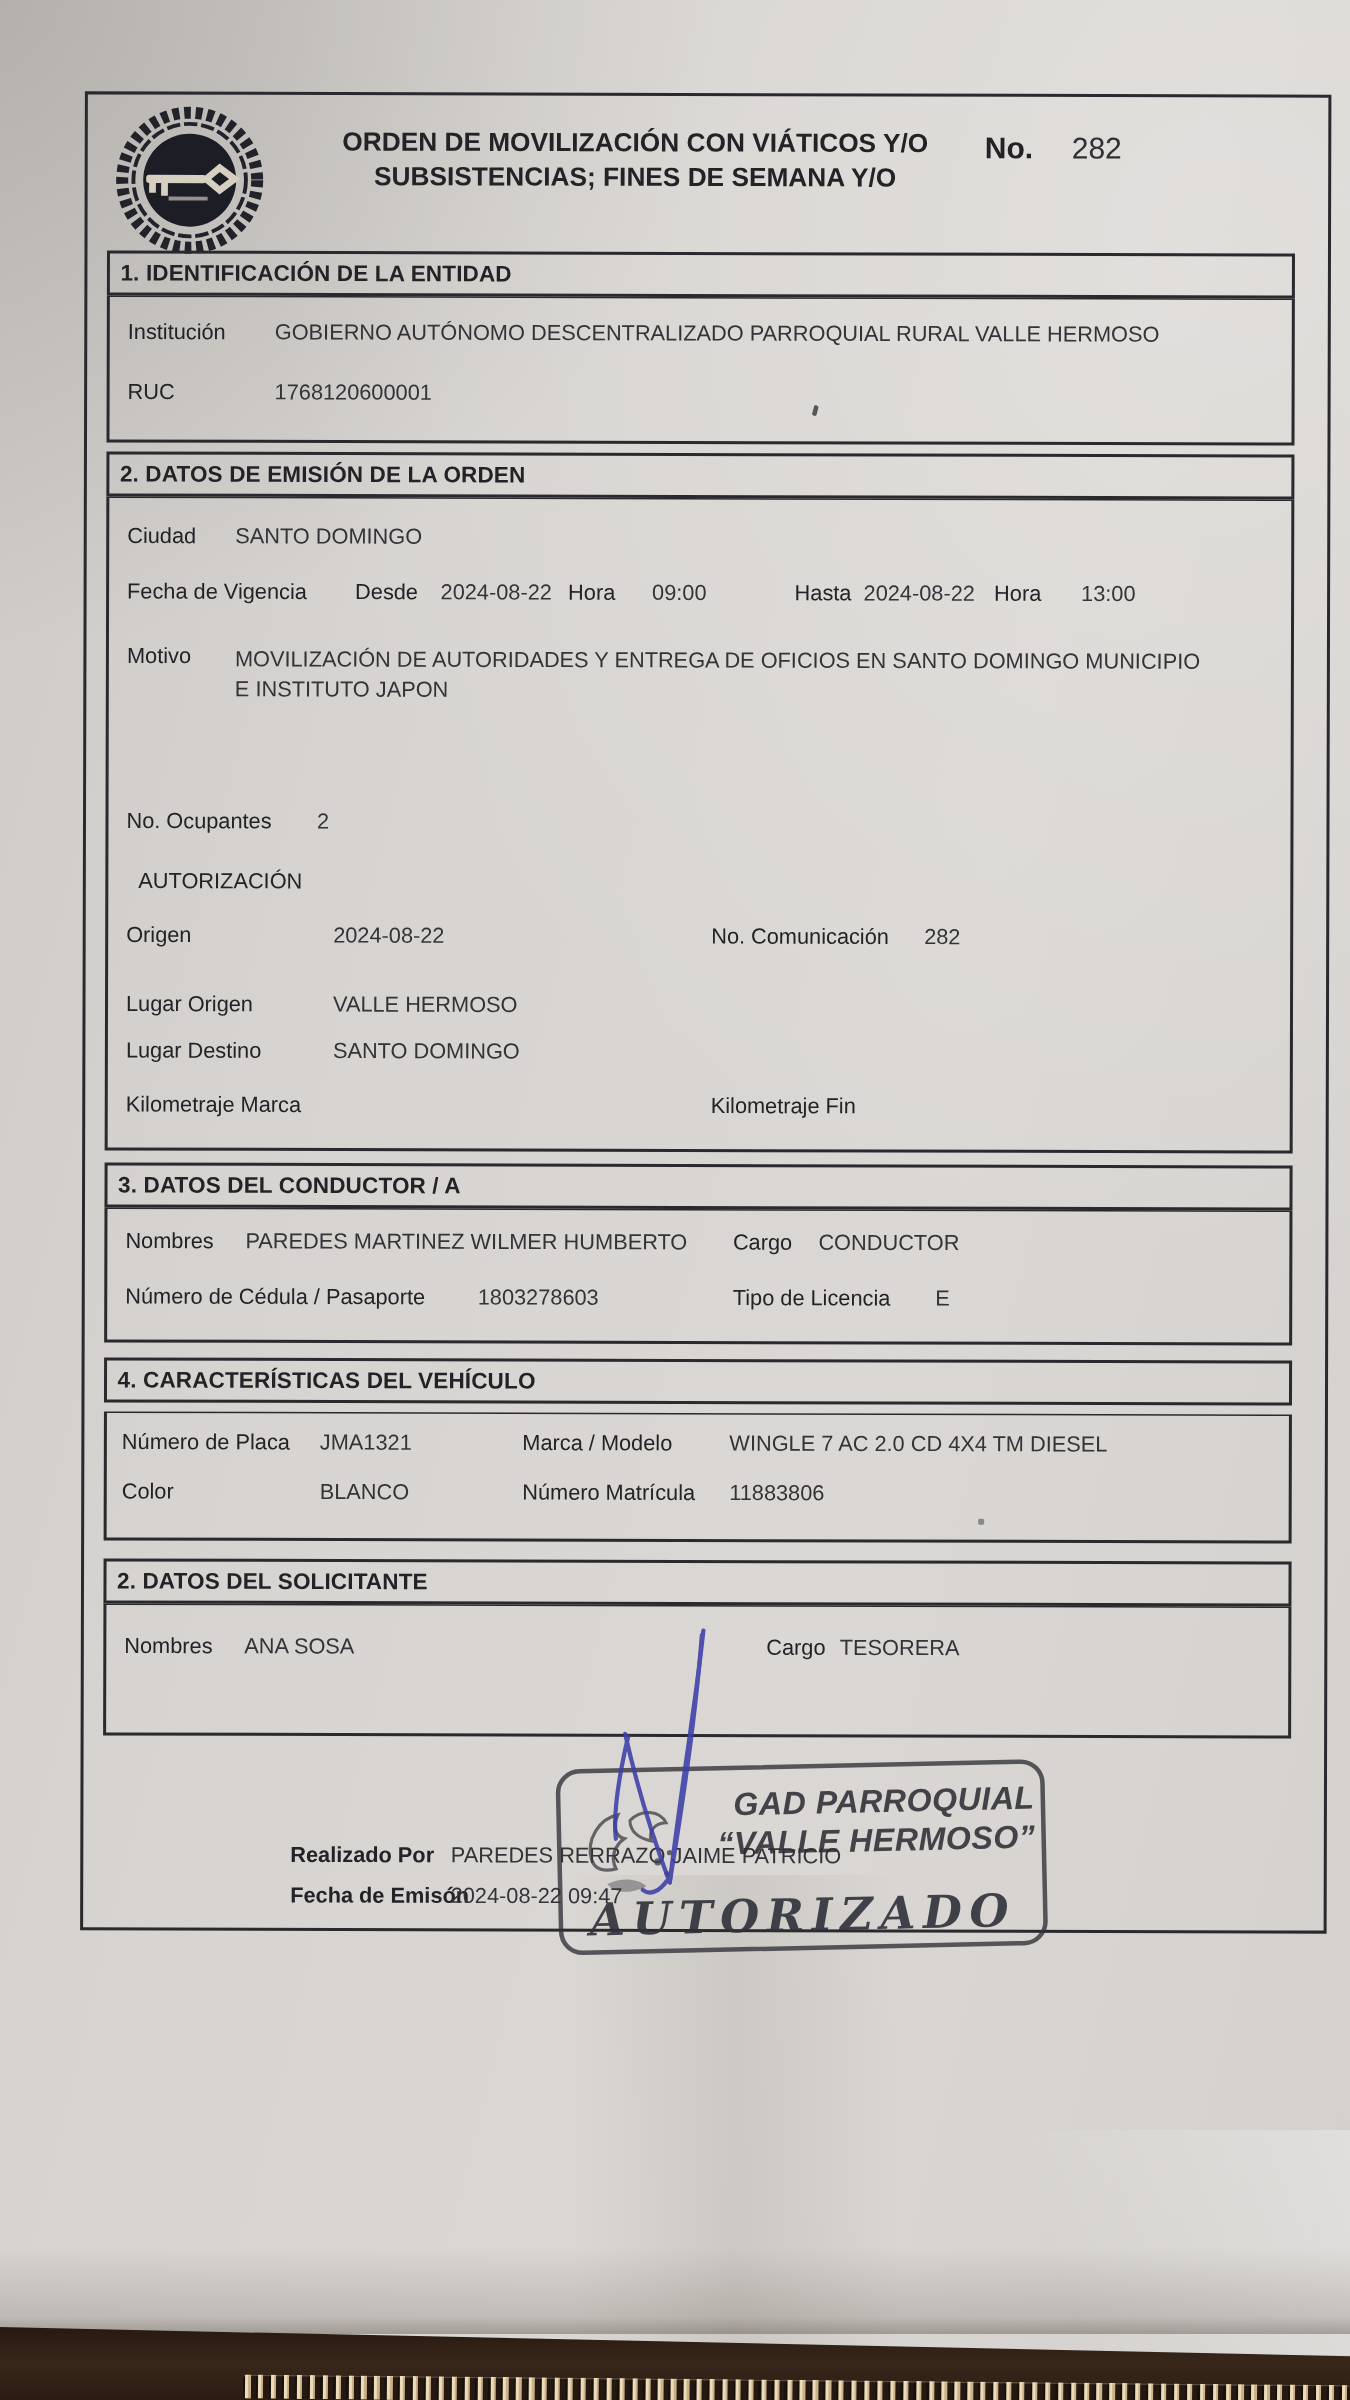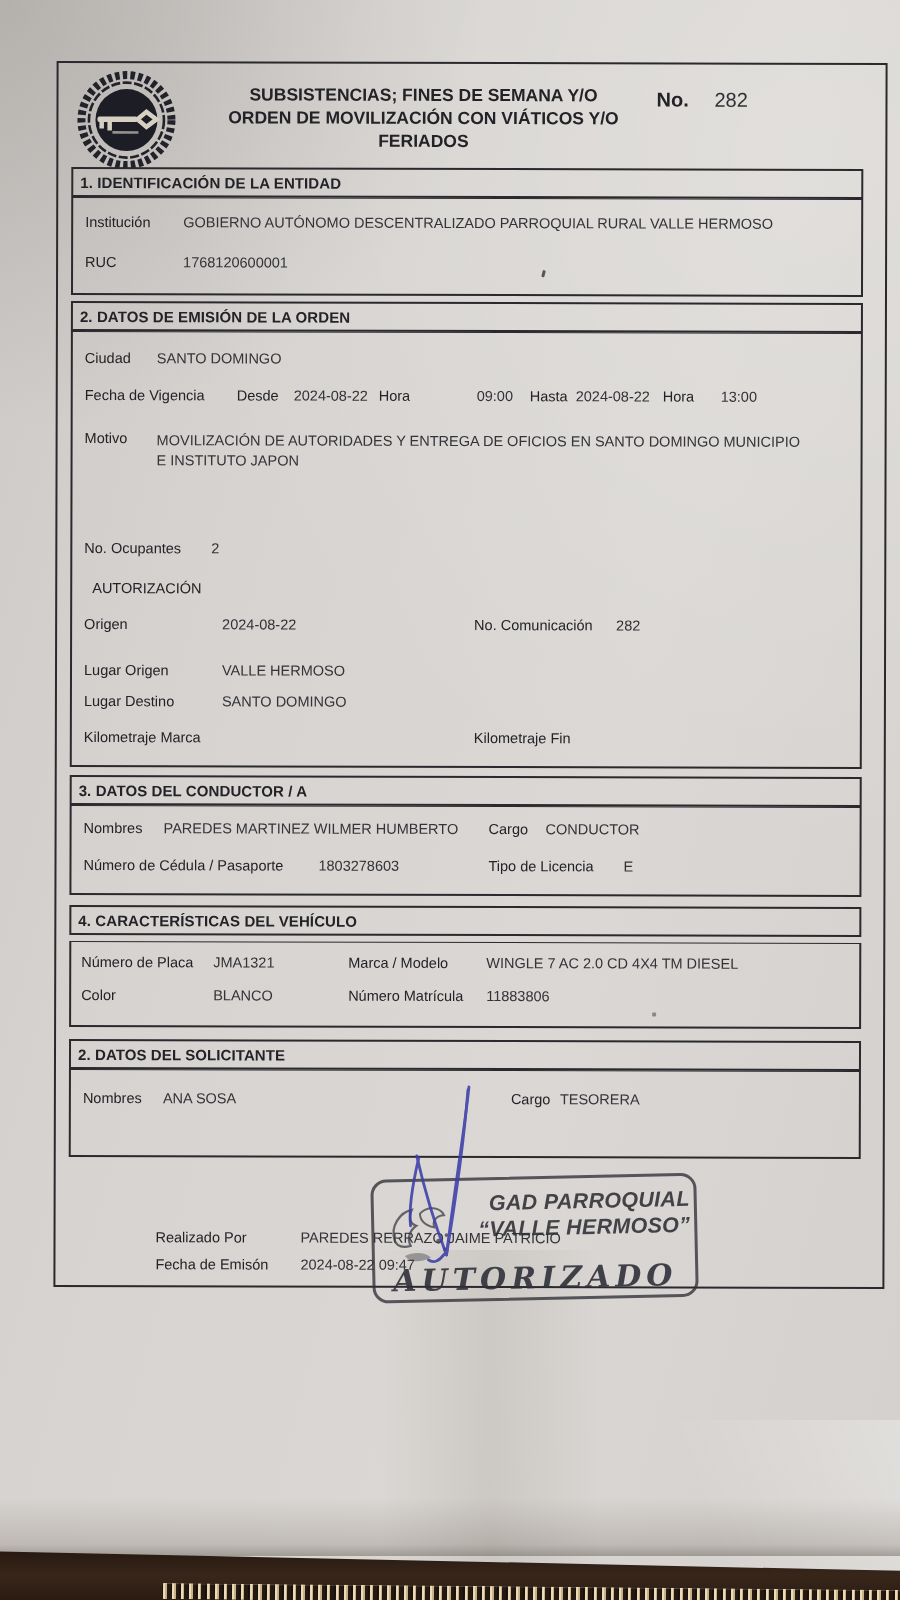--- a/index.html
+++ b/index.html
@@ -68,21 +68,21 @@
   .val.wrap { white-space:normal; line-height:1.38; }
   
   .hdr-title {
     position:absolute; left:150px; top:20px; width:430px;
     text-align:center; font-weight:bold; font-size:17.5px; line-height:1.3; color:#232327;
   }
   .hdr-no-label { position:absolute; left:598px; top:24px; font-weight:bold; font-size:20px; color:#232327; }
   .hdr-no-value { position:absolute; left:656px; top:24px; font-size:20px; color:#2f2f34; }
   .logo { position:absolute; left:12px; top:6px; width:112px; height:104px; }
   
-  .footer-lbl { position:absolute; font-weight:normal; font-size:14.5px; color:#232327; white-space:nowrap; }
+  .footer-lbl { position:absolute; font-weight:bold; font-size:14.5px; color:#232327; white-space:nowrap;margin-left:38px; }
   .footer-val { position:absolute; font-size:14.5px; color:#333338; white-space:nowrap; }
   
   .stamp {
     position:absolute; left:316px; top:1112px; width:326px; height:124px;
     border:3px solid rgba(48,48,54,0.78); border-radius:16px;
     transform:rotate(-1.4deg);
     color:rgba(44,45,52,0.88);
   }
   .stamp-lines { position:absolute; left:64px; top:10px; width:252px; text-align:right;
     font-weight:bold; font-style:italic; font-size:21.5px; line-height:1.22; letter-spacing:0.3px; }
@@ -112,23 +112,22 @@
         <circle cx="56" cy="51" r="37.5" fill="none" stroke="#22222a" stroke-width="2.6" stroke-dasharray="9 2.5"></circle>
         <circle cx="56" cy="51" r="31" fill="#1d1d26"></circle>
         <rect x="27" y="47.5" width="40" height="5.5" rx="2" fill="#d6d0c2"></rect>
         <rect x="29" y="53" width="4.5" height="6.5" fill="#d6d0c2"></rect>
         <rect x="37" y="53" width="4.5" height="8.5" fill="#d6d0c2"></rect>
         <path d="M67 50.2 l9 -7.5 l10 7.5 l-10 7.5 z" fill="none" stroke="#d6d0c2" stroke-width="4.5"></path>
         <rect x="42" y="62" width="26" height="2.6" fill="rgba(214,208,194,0.65)"></rect>
       </svg>
     </div>
     <div class="hdr-title">
+      <div>ORDEN DE MOVILIZACIÓN CON VIÁTICOS Y/O</div>
       <div>SUBSISTENCIAS; FINES DE SEMANA Y/O</div>
-      <div>ORDEN DE MOVILIZACIÓN CON VIÁTICOS Y/O</div>
-      <div>FERIADOS</div>
     </div>
     <div class="hdr-no-label">No.</div>
     <div class="hdr-no-value">282</div>
 
     <div class="sec-head" style="top:104px;">
       <span>1. IDENTIFICACIÓN DE LA ENTIDAD</span>
     </div>
     <div class="sec-body" style="top:134px; height:98px;">
       <span class="lbl" style="left:12px; top:16px;">Institución</span>
       <span class="val" style="left:110px; top:16px;">GOBIERNO AUTÓNOMO DESCENTRALIZADO PARROQUIAL RURAL VALLE HERMOSO</span>
@@ -140,21 +139,21 @@
       <span>2. DATOS DE EMISIÓN DE LA ORDEN</span>
     </div>
     <div class="sec-body" style="top:268px; height:436px;">
       <span class="lbl" style="left:12px; top:18px;">Ciudad</span>
       <span class="val" style="left:84px; top:18px;">SANTO DOMINGO</span>
 
       <span class="lbl" style="left:12px; top:55px;">Fecha de Vigencia</span>
       <span class="lbl" style="left:164px; top:55px;">Desde</span>
       <span class="val" style="left:221px; top:55px;">2024-08-22</span>
       <span class="lbl" style="left:306px; top:55px;">Hora</span>
-      <span class="val" style="left:362px; top:55px;margin-left:42px;">09:00</span>
+      <span class="val" style="left:362px; top:55px;">09:00</span>
       <span class="lbl" style="left:457px; top:55px;">Hasta</span>
       <span class="val" style="left:503px; top:55px;">2024-08-22</span>
       <span class="lbl" style="left:590px; top:55px;">Hora</span>
       <span class="val" style="left:648px; top:55px;">13:00</span>
 
       <span class="lbl" style="left:12px; top:98px;">Motivo</span>
       <span class="val wrap" style="left:84px; top:98px; width:648px;">MOVILIZACIÓN DE AUTORIDADES Y ENTREGA DE OFICIOS EN SANTO DOMINGO MUNICIPIO E INSTITUTO JAPON</span>
 
       <span class="lbl" style="left:12px; top:208px;">No. Ocupantes</span>
       <span class="val" style="left:139px; top:208px;">2</span>

